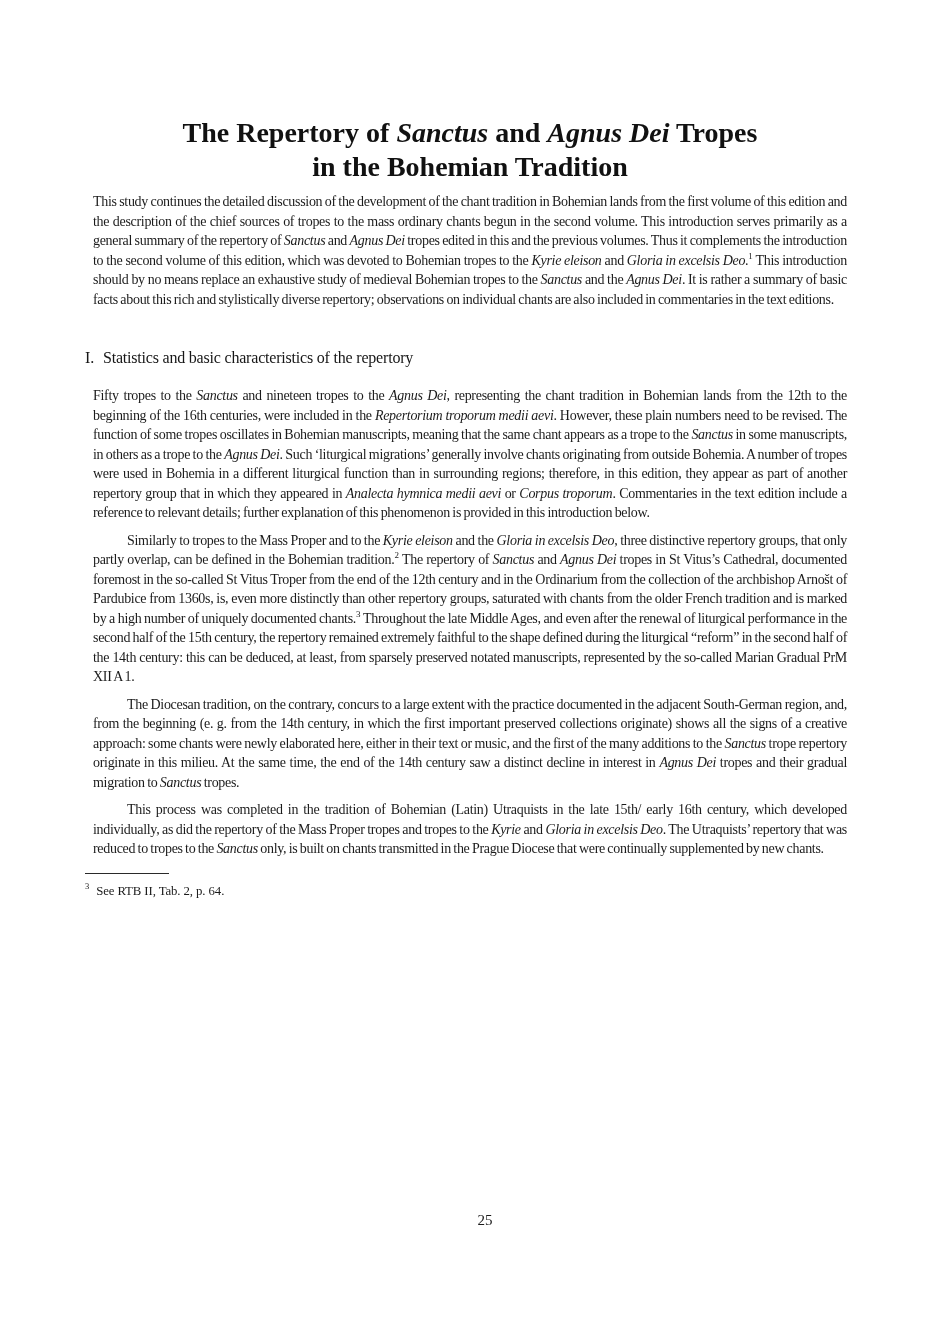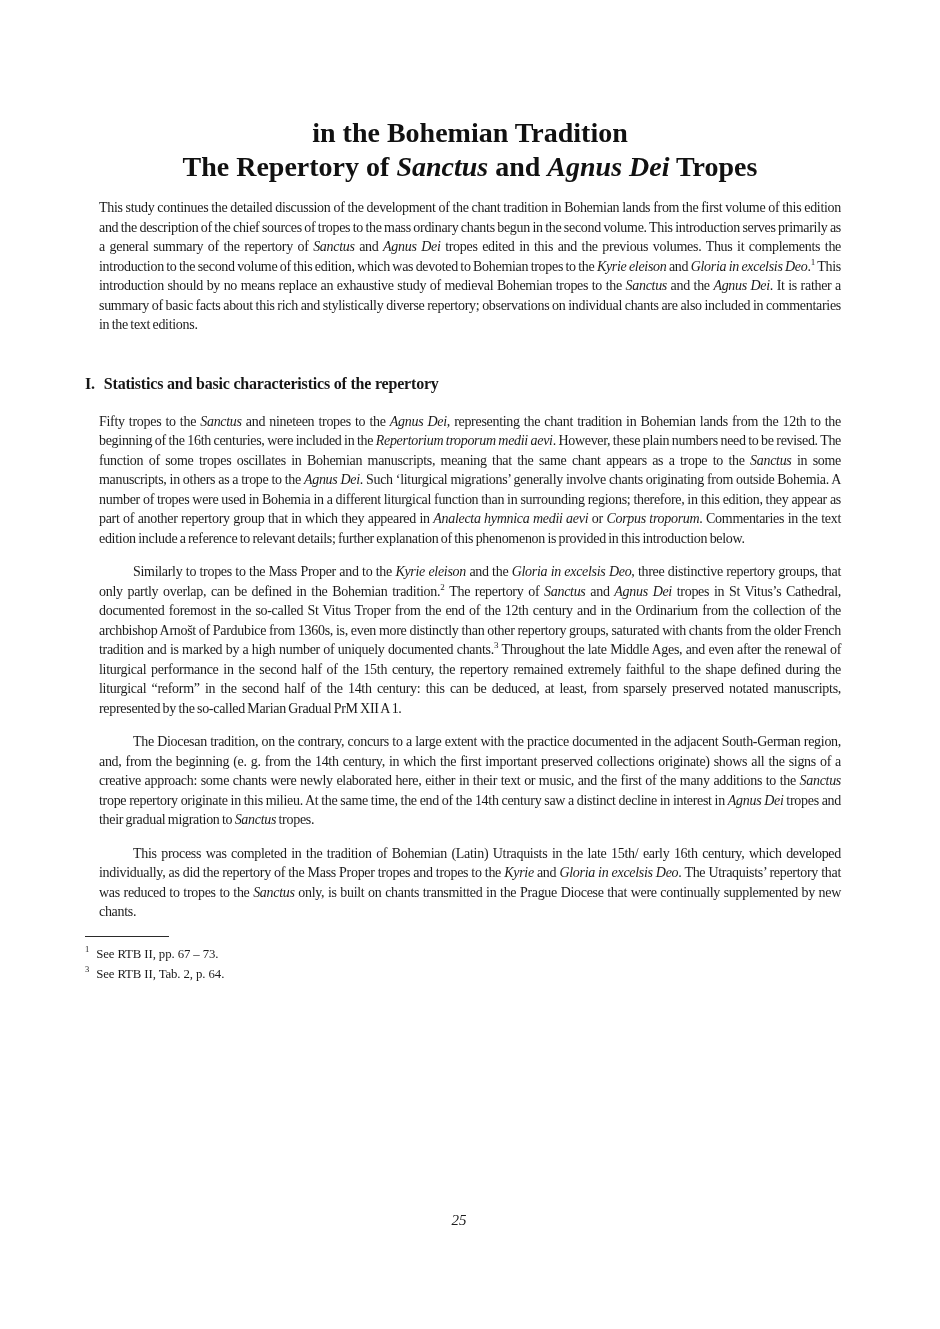--- a/index.html
+++ b/index.html
@@ -25,36 +25,36 @@
   }
   .title {
     margin: 0;
     text-align: center;
     font-size: 28px;
     line-height: 34px;
     font-weight: bold;
     color: #111111;
   }
   .body-text p {
-    margin: 14px;
+    margin: 8px;
     font-size: 14px;
     line-height: 19.5px;
     letter-spacing: -0.3px;
     word-spacing: -0.8px;
     text-align: justify;
     color: #1b1b1b;
   }
   .intro {
     margin-top: 94px;
   }
   .section-heading {
     margin: 38px 0 16px 0;
     font-size: 16px;
     line-height: 21px;
-    font-weight: bold;
+    font-weight: normal;
     letter-spacing: -0.2px;
     color: #161616;
   }
   .section-heading .h-num {
     margin-right: 9px;
   }
   .paragraphs {
     margin-top: 18px;
   }
   .paragraphs p.indent {
@@ -83,57 +83,55 @@
     color: #1b1b1b;
   }
   .footnote .fn-marker {
     font-size: 8.5px;
     vertical-align: super;
     line-height: 0;
     margin-right: 7px;
   }
   .page-number {
     position: absolute;
-    left: 74px;
+    left: 100px;
     top: 1212px;
     width: 770px;
     text-align: center;
     font-size: 15px;
     color: #1b1b1b;
-    font-style: italic;
   }
 </style>
 </head>
 <body>
 
 <div class="page">
   <div class="content body-text">
 
     <h1 class="title">
+        <div><span>The Repertory of </span><span class="it">Sanctus</span><span> and </span><span class="it">Agnus Dei</span><span> Tropes</span></div>
         <div><span>in the Bohemian Tradition</span></div>
-        <div><span>The Repertory of </span><span class="it">Sanctus</span><span> and </span><span class="it">Agnus Dei</span><span> Tropes</span></div>
       </h1>
 
     <p class="intro"><span>This study continues the detailed discussion of the development of the chant tradition in Bohemian lands from the first volume of this edition and the description of the chief sources of tropes to the mass ordinary chants begun in the second volume. This introduction serves primarily as a general summary of the repertory of </span><span class="it">Sanctus</span><span> and </span><span class="it">Agnus Dei</span><span> tropes edited in this and the previous volumes. Thus it complements the introduction to the second volume of this edition, which was devoted to Bohemian tropes to the </span><span class="it">Kyrie eleison</span><span> and </span><span class="it">Gloria in excelsis Deo</span><span>.</span><span class="sup">1</span><span> This introduction should by no means replace an exhaustive study of medieval Bohemian tropes to the </span><span class="it">Sanctus</span><span> and the </span><span class="it">Agnus Dei</span><span>. It is rather a summary of basic facts about this rich and stylistically diverse repertory; observations on individual chants are also included in commentaries in the text editions.</span></p>
 
     <h2 class="section-heading">
       <span class="h-num">I.</span><span>Statistics and basic characteristics of the repertory</span>
     </h2>
 
     <div class="paragraphs">
         <p><span>Fifty tropes to the </span><span class="it">Sanctus</span><span> and nineteen tropes to the </span><span class="it">Agnus Dei</span><span>, representing the chant tradition in Bohemian lands from the 12th to the beginning of the 16th centuries, were included in the </span><span class="it">Repertorium troporum medii aevi</span><span>. However, these plain numbers need to be revised. The function of some tropes oscillates in Bohemian manuscripts, meaning that the same chant appears as a trope to the </span><span class="it">Sanctus</span><span> in some manuscripts, in others as a trope to the </span><span class="it">Agnus Dei</span><span>. Such ‘liturgical migrations’ generally involve chants originating from outside Bohemia. A number of tropes were used in Bohemia in a different liturgical function than in surrounding regions; therefore, in this edition, they appear as part of another repertory group that in which they appeared in </span><span class="it">Analecta hymnica medii aevi</span><span> or </span><span class="it">Corpus troporum</span><span>. Commentaries in the text edition include a reference to relevant details; further explanation of this phenomenon is provided in this introduction below.</span></p>
         <p class="indent"><span>Similarly to tropes to the Mass Proper and to the </span><span class="it">Kyrie eleison</span><span> and the </span><span class="it">Gloria in excelsis Deo</span><span>, three distinctive repertory groups, that only partly overlap, can be defined in the Bohemian tradition.</span><span class="sup">2</span><span> The repertory of </span><span class="it">Sanctus</span><span> and </span><span class="it">Agnus Dei</span><span> tropes in St Vitus’s Cathedral, documented foremost in the so-called St Vitus Troper from the end of the 12th century and in the Ordinarium from the collection of the archbishop Arnošt of Pardubice from 1360s, is, even more distinctly than other repertory groups, saturated with chants from the older French tradition and is marked by a high number of uniquely documented chants.</span><span class="sup">3</span><span> Throughout the late Middle Ages, and even after the renewal of liturgical performance in the second half of the 15th century, the repertory remained extremely faithful to the shape defined during the liturgical “reform” in the second half of the 14th century: this can be deduced, at least, from sparsely preserved notated manuscripts, represented by the so-called Marian Gradual PrM XII A 1.</span></p>
         <p class="indent"><span>The Diocesan tradition, on the contrary, concurs to a large extent with the practice documented in the adjacent South-German region, and, from the beginning (e. g. from the 14th century, in which the first important preserved collections originate) shows all the signs of a creative approach: some chants were newly elaborated here, either in their text or music, and the first of the many additions to the </span><span class="it">Sanctus</span><span> trope repertory originate in this milieu. At the same time, the end of the 14th century saw a distinct decline in interest in </span><span class="it">Agnus Dei</span><span> tropes and their gradual migration to </span><span class="it">Sanctus</span><span> tropes.</span></p>
         <p class="indent"><span>This process was completed in the tradition of Bohemian (Latin) Utraquists in the late 15th/ early 16th century, which developed individually, as did the repertory of the Mass Proper tropes and tropes to the </span><span class="it">Kyrie</span><span> and </span><span class="it">Gloria in excelsis Deo</span><span>. The Utraquists’ repertory that was reduced to tropes to the </span><span class="it">Sanctus</span><span> only, is built on chants transmitted in the Prague Diocese that were continually supplemented by new chants.</span></p>
       </div>
 
     <div class="footnotes">
       <div class="footnote-rule"></div>
       <div>
-          <div class="footnote"><span class="fn-marker">1</span><span>See RTB II, pp. 67 – 73.</span></div>
           <div class="footnote"><span class="fn-marker">3</span><span>See RTB II, Tab. 2, p. 64.</span></div>
         </div>
     </div>
 
   </div>
 
   <div class="page-number">25</div>
 </div>
 
 </body></html>

